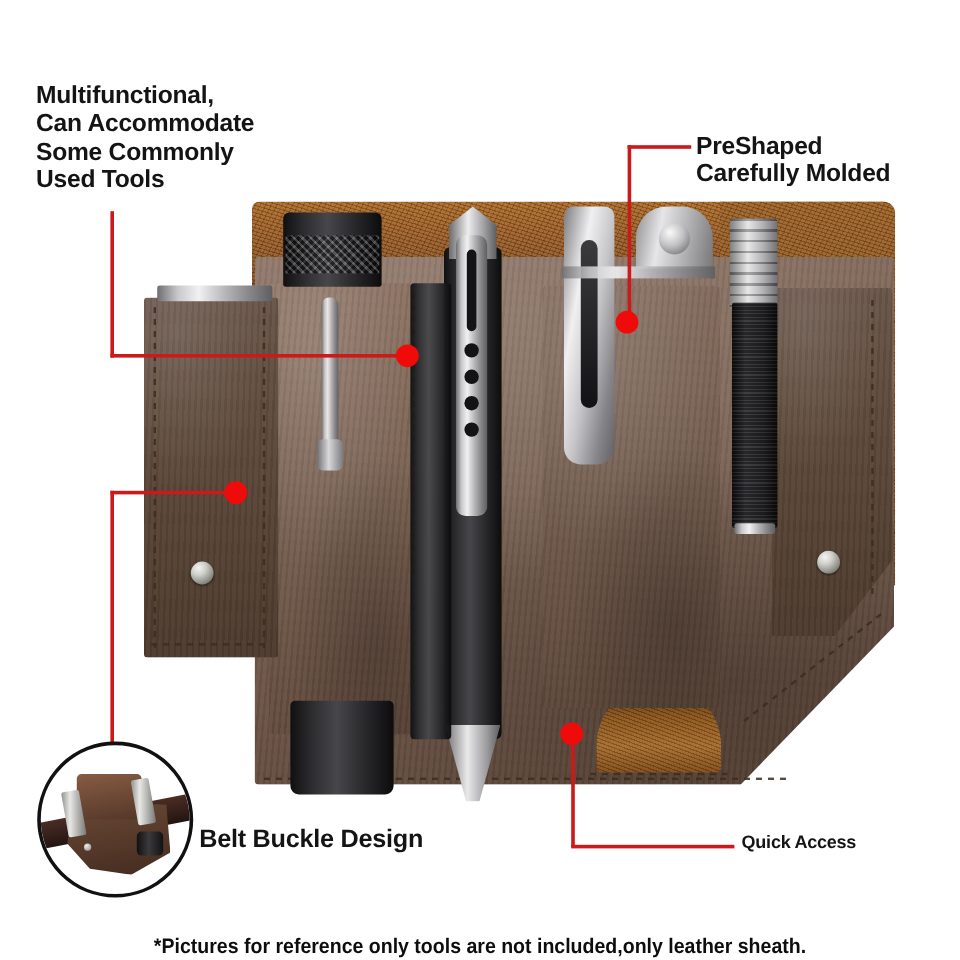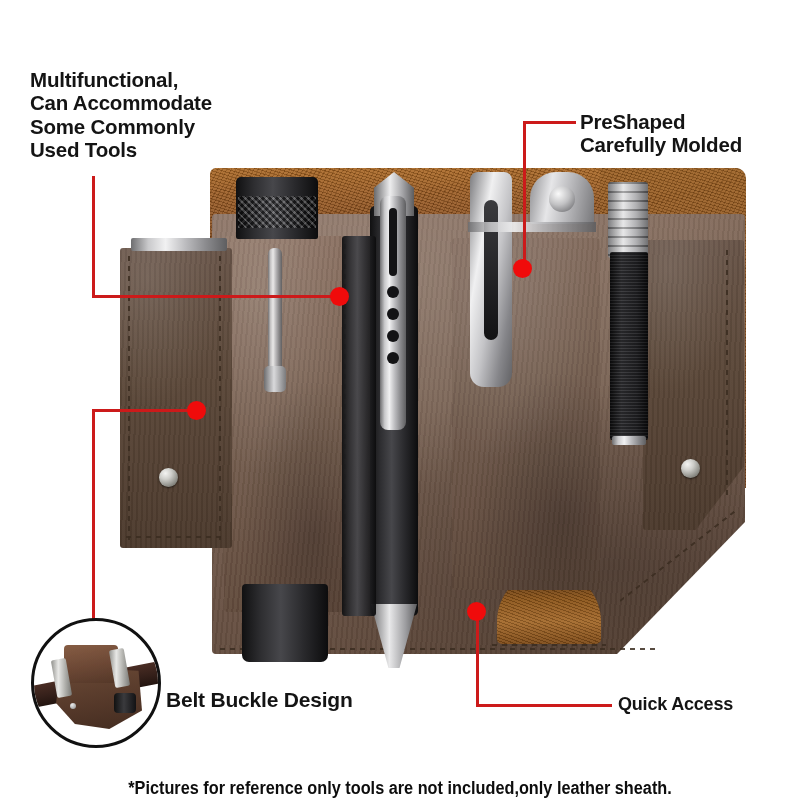--- a/index.html
+++ b/index.html
@@ -18,21 +18,21 @@
     font-family:"Liberation Sans",sans-serif;
     font-weight:bold;
     color:#141414;
     letter-spacing:-0.2px;
     line-height:1.14;
     white-space:pre-line;
   }
   #label-multifunctional{left:30px;top:68px;font-size:20.5px;}
   #label-preshaped{left:580px;top:96px;font-size:20.5px;margin-top:14px;}
   #label-belt-buckle{left:166px;top:688px;font-size:21px;}
-  #label-quick-access{left:618px;top:694px;font-size:18px;}
+  #label-quick-access{left:618px;top:694px;font-size:15px;}
 
   #disclaimer{
     position:absolute;left:0;top:778px;width:800px;
     text-align:center;
     font-family:"Liberation Sans Narrow","Liberation Sans",sans-serif;
     font-weight:bold;font-size:17.5px;color:#0d0d0d;
     transform:scaleX(0.93);transform-origin:center;
   }
 
   

